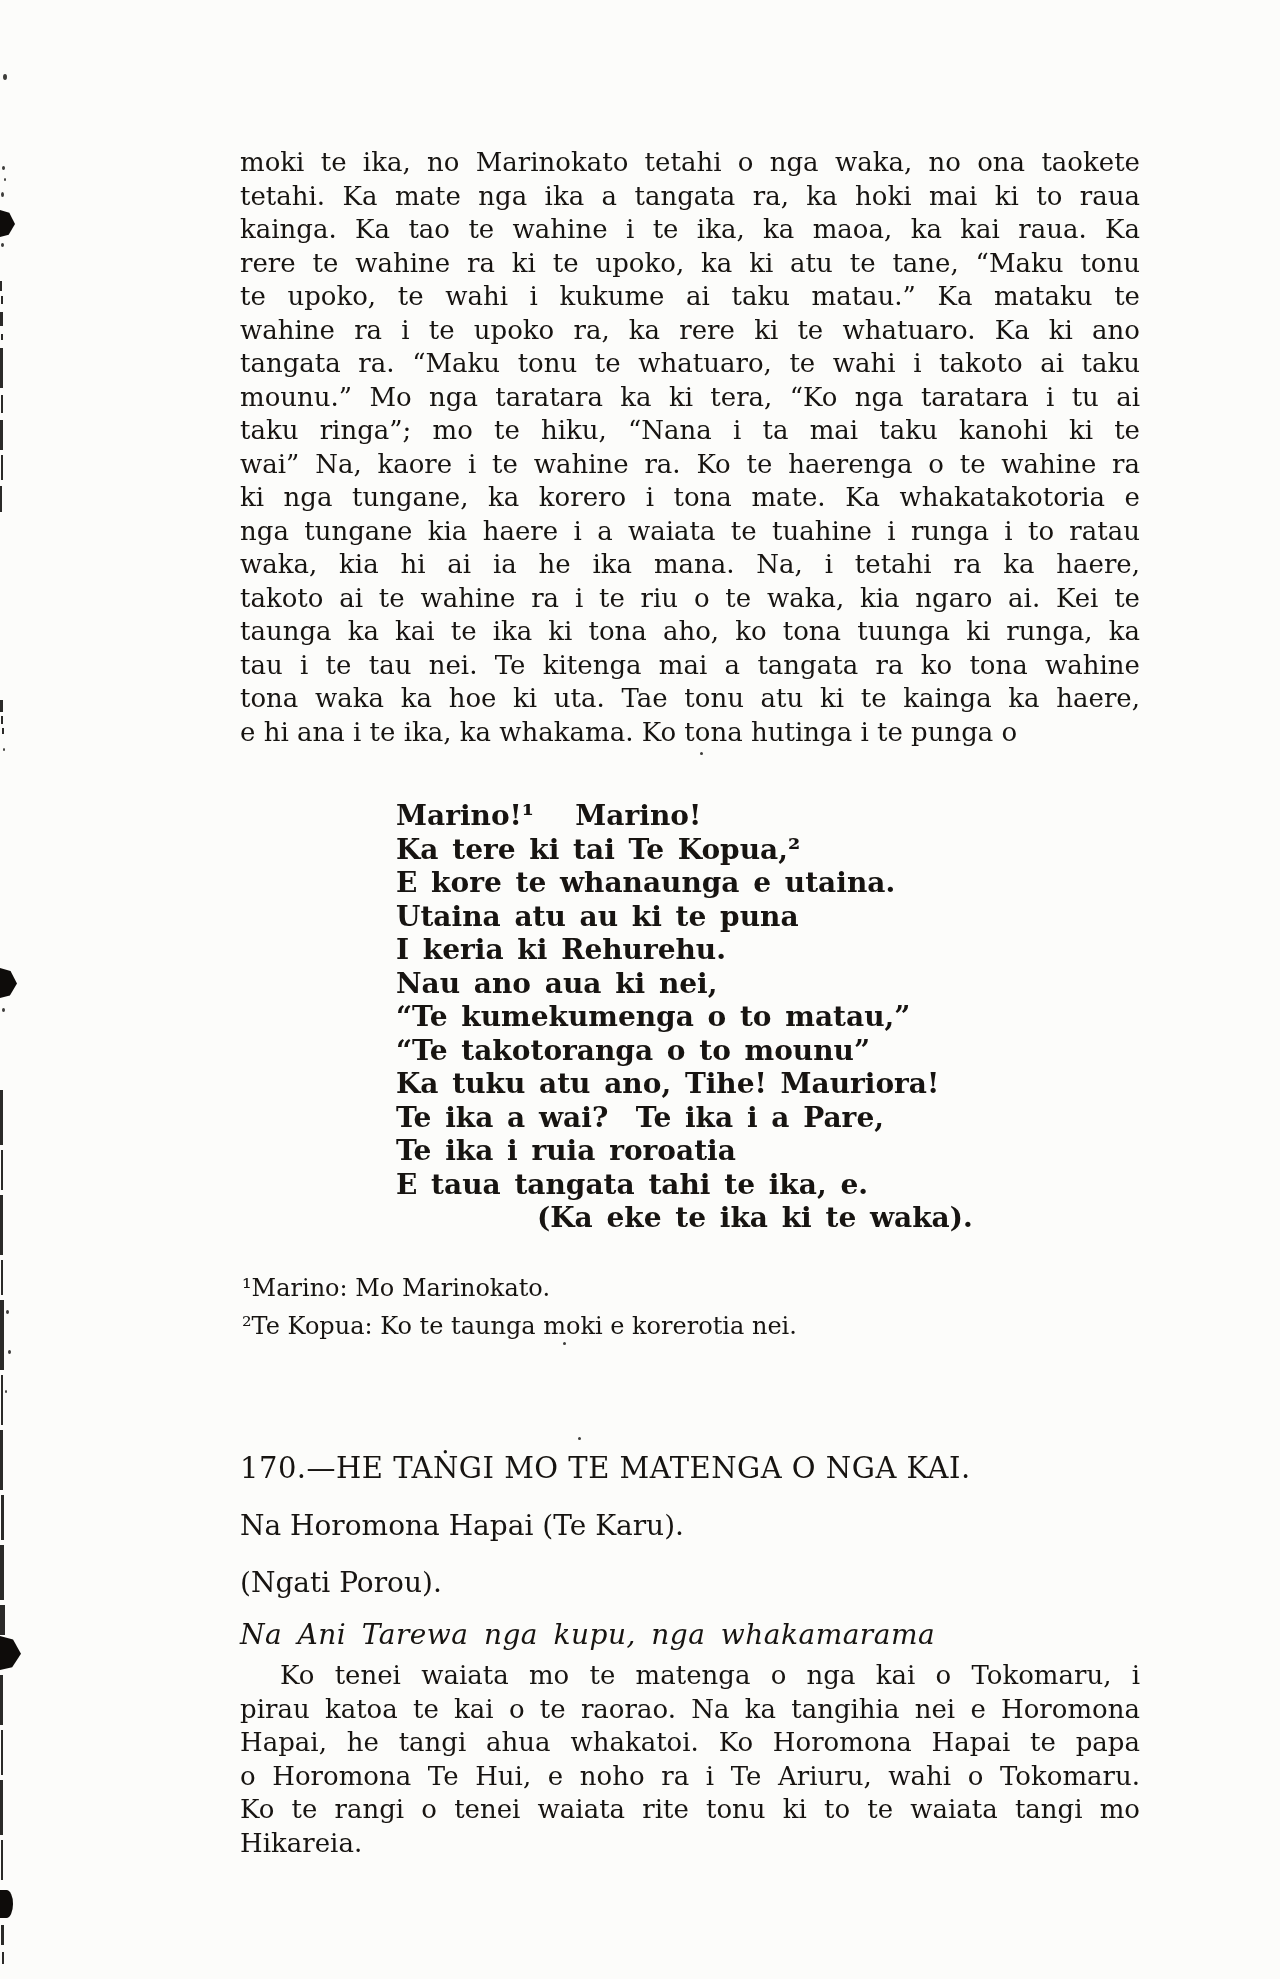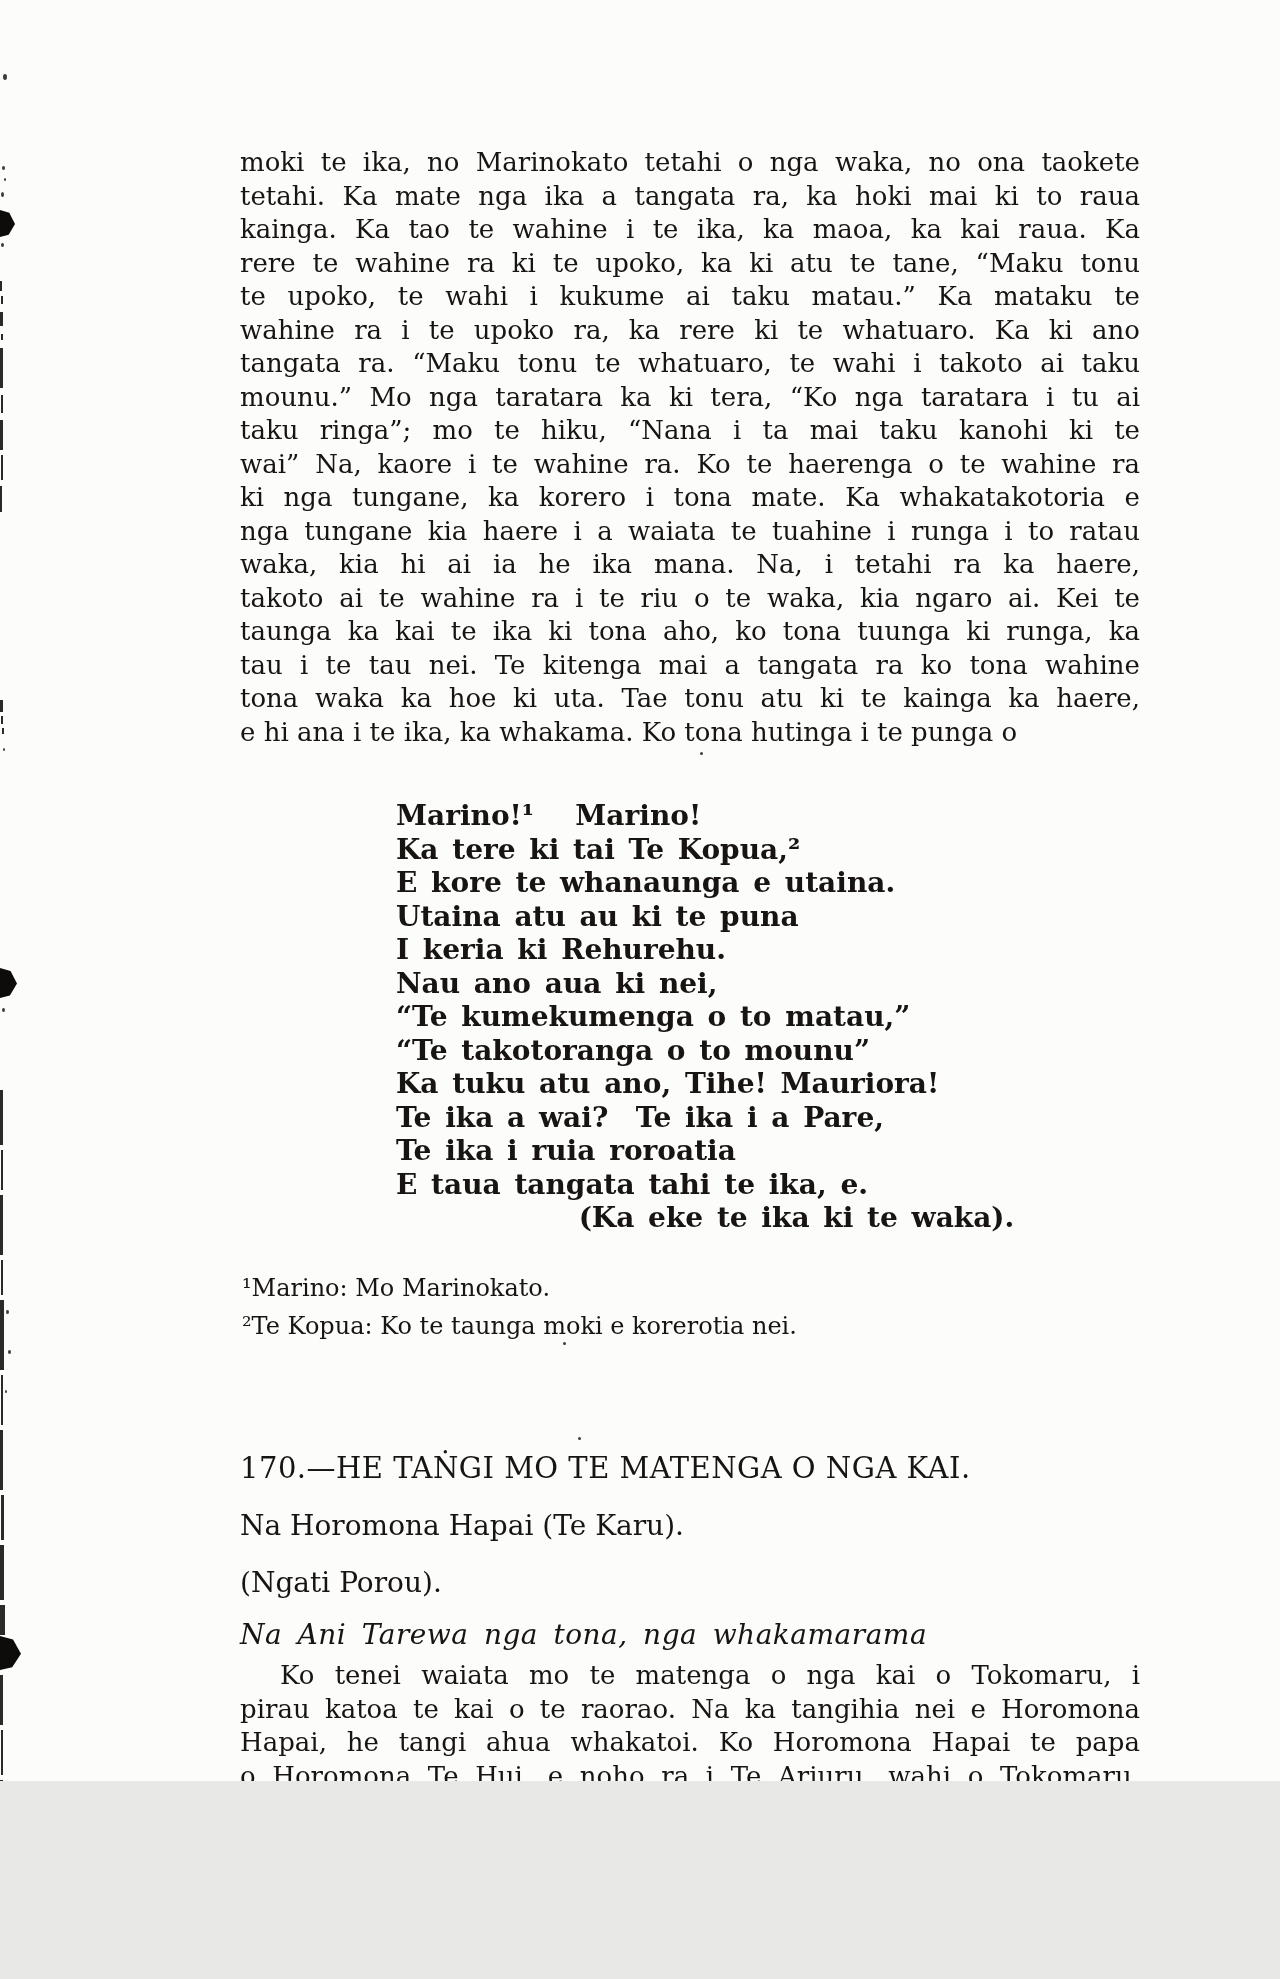--- a/index.html
+++ b/index.html
@@ -1,38 +1,38 @@
 <!DOCTYPE html>
 <html><head>
 <meta charset="utf-8">
 <style>
   html,body{margin:0;padding:0;background:#e8e8e6;}
   .page{
     position:relative;
-    width:1280px;height:1781px;
+    width:1280px;height:1979px;
     background:#fcfcfa;
     font-family:"DejaVu Serif", serif;
     color:#171411;
     overflow:hidden;
     margin:0 auto;
   }
   .block{position:absolute;}
   
   .prose{left:240px;width:900px;font-size:26px;}
   .prose .line{
     line-height:33.5px;height:33.5px;
     text-align:justify;text-align-last:justify;
     white-space:normal;
   }
   .prose .line:last-child{text-align-last:left;}
   .commentary .line:first-child{text-indent:40px;}
   
   .poem{left:375px;width:660px;font-size:28px;font-weight:bold;word-spacing:4px;}
   .poem .line{line-height:33.5px;height:33.5px;white-space:nowrap;}
-  .poem .line:last-child{padding-left:141px;font-weight:bold;text-align:center;}
+  .poem .line:last-child{padding-left:141px;font-weight:bold;}
   
   .footnotes{left:242px;width:860px;font-size:24px;}
   .footnotes .line{line-height:30px;height:30px;margin-bottom:8px;white-space:nowrap;}
   
   .centerline{left:240px;width:900px;text-align:left;white-space:nowrap;}
   .heading{font-size:29px;letter-spacing:0.5px;}
   .byline{font-size:28px;}
   .iwi{font-size:28px;}
   .credit{font-size:28px;font-style:italic;letter-spacing:0.5px;word-spacing:6px;}
   
@@ -87,21 +87,21 @@
       <div class="line">¹Marino: Mo Marinokato.</div>
       <div class="line">²Te Kopua: Ko te taunga moki e korerotia nei.</div>
     </div>
 
   <div class="block centerline heading" style="top:1451px;">170.—HE TAṄGI MO TE MATENGA O NGA KAI.</div>
 
   <div class="block centerline byline" style="top:1509px;">Na Horomona Hapai (Te Karu).</div>
 
   <div class="block centerline iwi" style="top:1566px;">(Ngati Porou).</div>
 
-  <div class="block centerline credit" style="top:1618px;">Na Ani Tarewa nga tona, nga whakamarama</div>
+  <div class="block centerline credit" style="top:1618px;">Na Ani Tarewa nga kupu, nga whakamarama</div>
 
   <div class="block prose commentary" style="top:1659px;">
       <div class="line">Ko tenei waiata mo te matenga o nga kai o Tokomaru, i</div>
       <div class="line">pirau katoa te kai o te raorao. Na ka tangihia nei e Horomona</div>
       <div class="line">Hapai, he tangi ahua whakatoi.  Ko Horomona Hapai te papa</div>
       <div class="line">o Horomona Te Hui, e noho ra i Te Ariuru, wahi o Tokomaru.</div>
       <div class="line">Ko te rangi o tenei waiata rite tonu ki to te waiata tangi mo</div>
       <div class="line">Hikareia.</div>
     </div>
 

